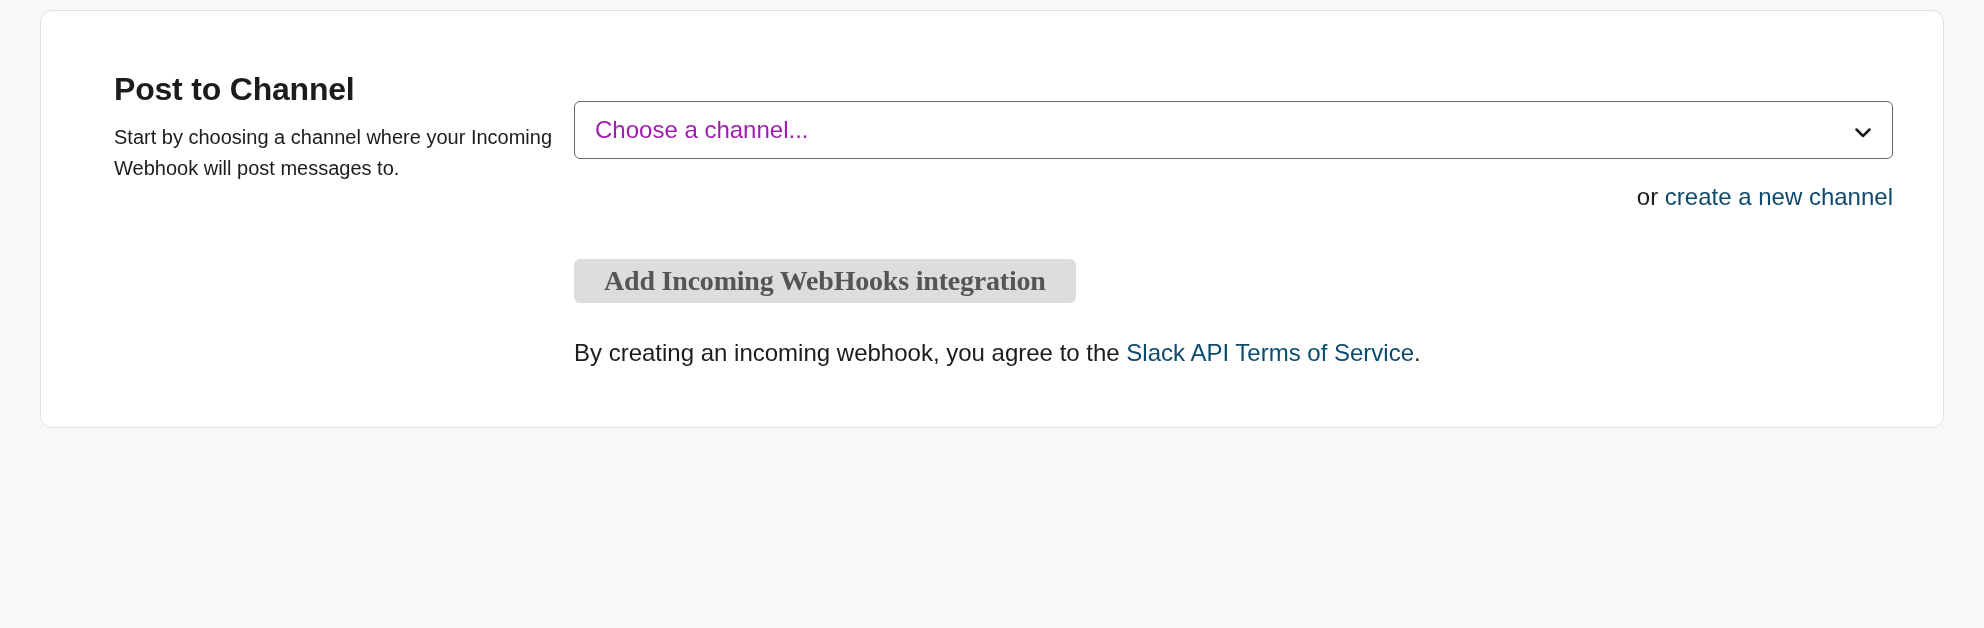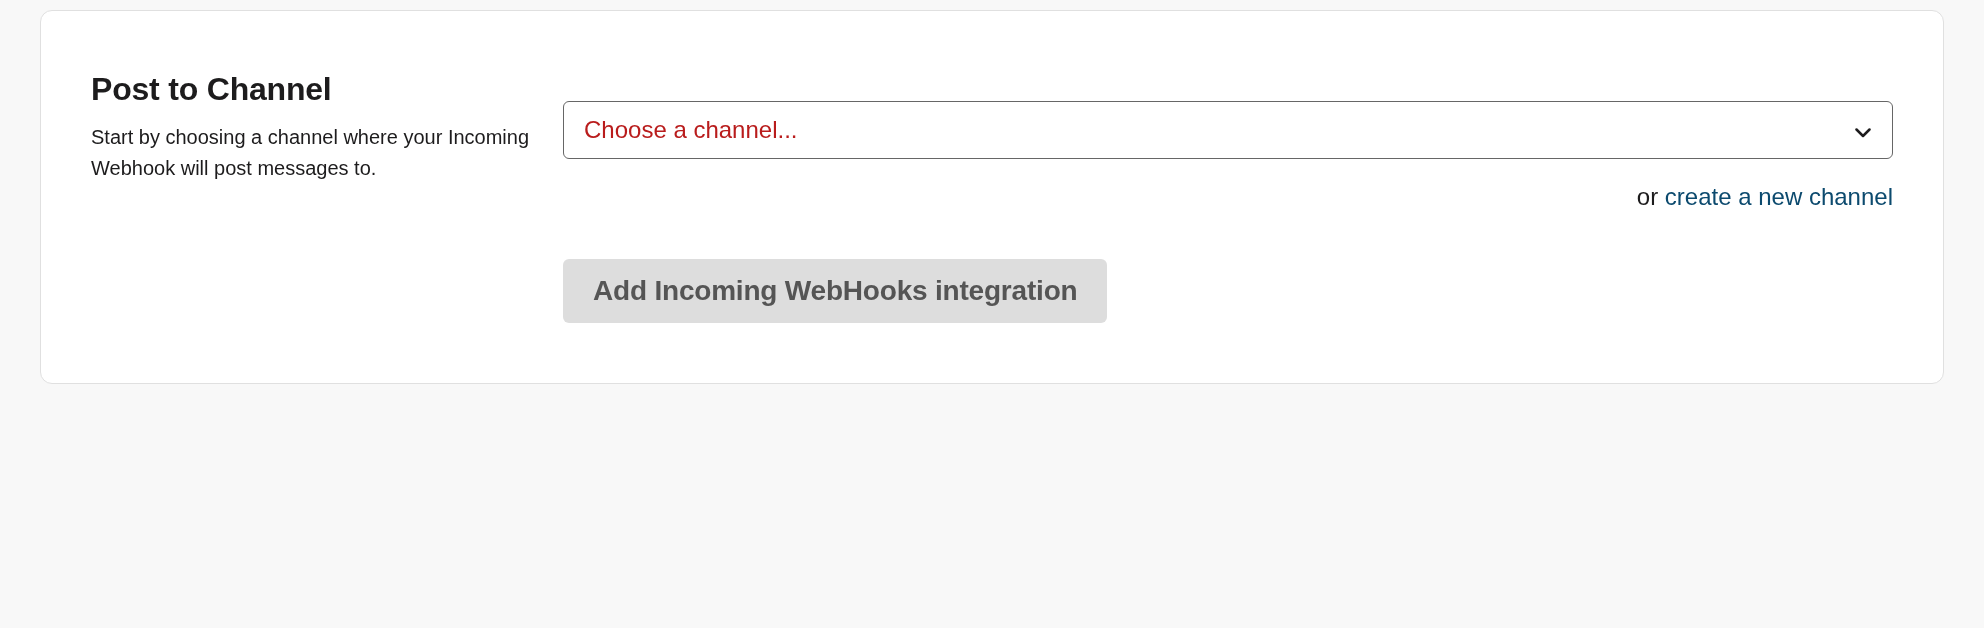--- a/index.html
+++ b/index.html
@@ -16,22 +16,23 @@
       -webkit-font-smoothing: antialiased;
     }
     .card {
       background: #ffffff;
       border: 1px solid #e0e0e0;
       border-radius: 12px;
       padding: 60px 50px 60px 50px;
     }
     .row {
       display: flex;
-      gap: 32px;
+      gap: 20px;
       align-items: flex-start;
+      margin-left: 23px;
     }
     .left-col {
       flex: 0 0 440px;
     }
     .right-col {
       flex: 1;
       min-width: 0;
     }
     .section-title {
       font-size: 32px;
@@ -49,21 +50,21 @@
       position: relative;
       margin-top: 30px;
     }
     .select {
       width: 100%;
       border: 1px solid #666;
       border-radius: 6px;
       background: #ffffff;
       padding: 14px 50px 14px 20px;
       font-size: 24px;
-      color: #b91c1c;
+      color: #a21caf;
       appearance: none;
       -webkit-appearance: none;
       cursor: pointer;
       font-family: inherit;
       text-align: left;
     }
     .select-chevron {
       position: absolute;
       right: 22px;
       top: 50%;
@@ -82,23 +83,23 @@
       cursor: pointer;
     }
     .add-btn {
       margin-top: 48px;
       background: #dddddd;
       color: #555555;
       border: none;
       border-radius: 6px;
       font-size: 28px;
       font-weight: 700;
-      padding: 16px 30px;
+      padding: 6px 30px;
       cursor: default;
-      font-family: Liberation Sans, sans-serif;
+      font-family: Liberation Serif, serif;
       letter-spacing: -0.2px;
     }
     .terms-line {
       margin-top: 36px;
       font-size: 24px;
       color: #1d1c1d;
     }
   </style>
 </head>
 <body>
@@ -121,17 +122,20 @@
           </svg>
         </span>
       </div>
 
       <div class="or-line">
         <span>or </span><a class="link">create a new channel</a>
       </div>
 
       <button class="add-btn">Add Incoming WebHooks integration</button>
 
+      <p class="terms-line">
+        <span>By creating an incoming webhook, you agree to the </span><a class="link">Slack API Terms of Service</a><span>.</span>
+      </p>
 
     </div>
 
   </div>
 </div>
 
 </body></html>

